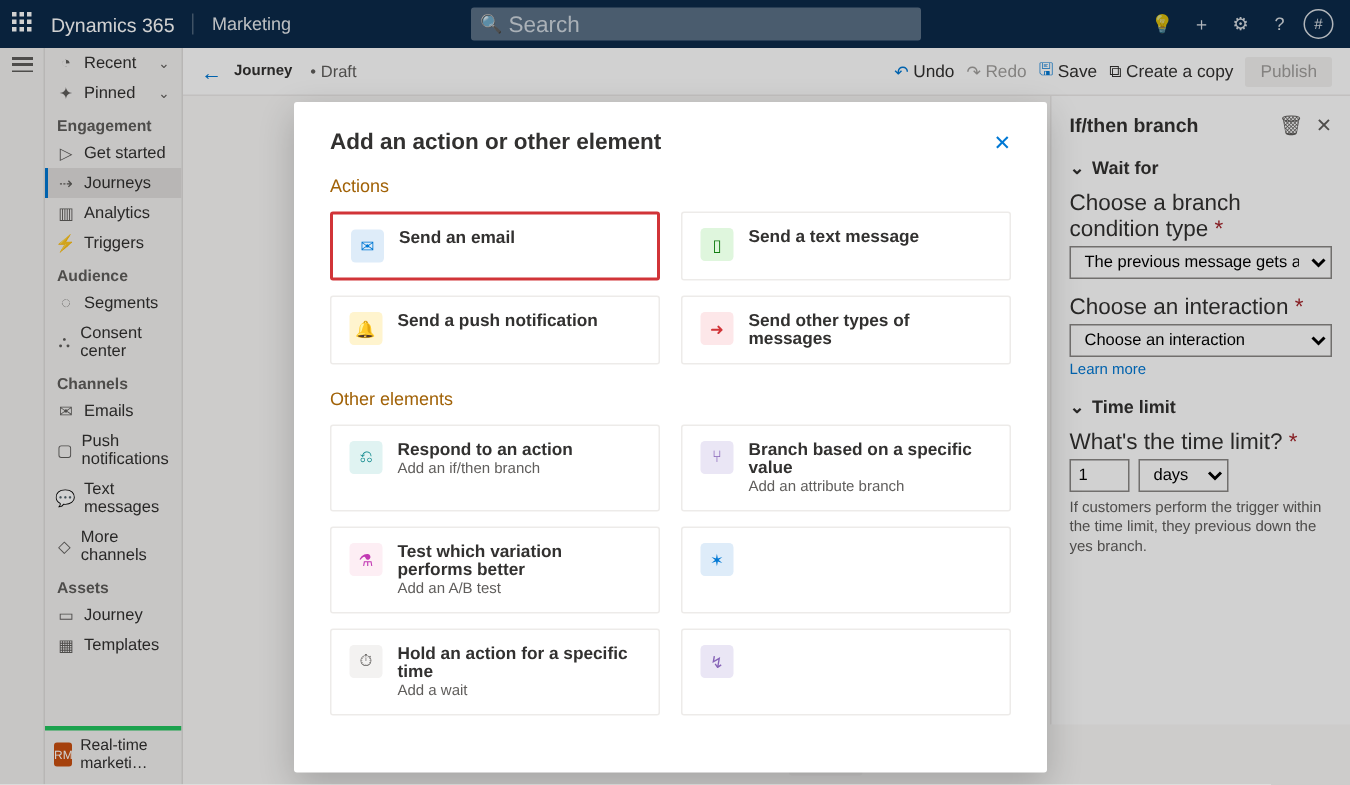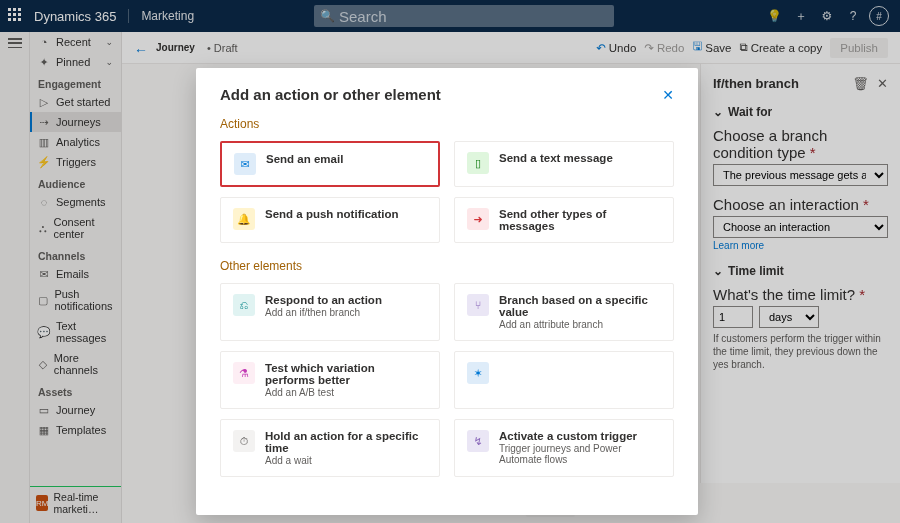--- a/index.html
+++ b/index.html
@@ -23,21 +23,21 @@
 .strip .ham { width: 14px; height: 10px; display: flex; flex-direction: column; justify-content: space-between; }
 .strip .ham span { height: 1.5px; background: #605e5c; }
 
 
 .sidebar { position: absolute; left: 30px; top: 32px; bottom: 0; width: 92px; background: #f3f2f1; border-right: 1px solid #e1dfdd; overflow: hidden; font-size: 11px; }
 .sidebar .item { display: flex; align-items: center; gap: 6px; padding: 4px 8px; color: #323130; cursor: pointer; }
 .sidebar .item.active { background: #e1dfdd; border-left: 2px solid #0078d4; padding-left: 6px; }
 .sidebar .section { padding: 6px 8px 2px; color: #605e5c; font-weight: 600; font-size: 10.5px; }
 .sidebar .ico { width: 12px; height: 12px; display: inline-flex; align-items: center; justify-content: center; color: #605e5c; font-size: 11px; }
 .sidebar .chev { margin-left: auto; color: #605e5c; font-size: 9px; }
-.sidebar .footer { position: absolute; bottom: 4px; left: 0; right: 0; display: flex; align-items: center; gap: 5px; padding: 4px 6px; border-top: 1px solid #22c55e; }
+.sidebar .footer { position: absolute; bottom: 4px; left: 0; right: 0; display: flex; align-items: center; gap: 5px; padding: 4px 6px; border-top: 3px solid #22c55e; }
 .sidebar .footer .sq { width: 16px; height: 16px; background: #ca5010; color: #fff; font-size: 8px; display: flex; align-items: center; justify-content: center; border-radius: 2px; }
 
 
 .main { position: absolute; left: 122px; right: 0; top: 32px; bottom: 0; background: #faf9f8; }
 .cmdbar { height: 32px; display: flex; align-items: center; padding: 0 12px; gap: 8px; border-bottom: 1px solid #edebe9; background: #fff; }
 .cmdbar .back { color: #0078d4; font-size: 14px; }
 .cmdbar .title { font-size: 10px; font-weight: 700; }
 .cmdbar .badge { font-size: 11px; color: #605e5c; margin-left: 4px; }
 .cmdbar .sp { flex: 1; }
 .cmdbar .cmd { font-size: 11.5px; color: #323130; display: flex; align-items: center; gap: 3px; }
@@ -329,19 +329,15 @@
     </div>
     <div class="card">
       <div class="cicon ci-gray">⏱</div>
       <div class="ctext">
           <div class="ctitle">Hold an action for a specific time</div>
           <div class="csub">Add a wait</div>
         </div>
     </div>
     <div class="card">
       <div class="cicon ci-purple">↯</div>
-      <div class="ctext">
-          <div class="ctitle">Activate a custom trigger</div>
-          <div class="csub">Trigger journeys and Power Automate flows</div>
-        </div>
     </div>
   </div>
 </div>
 
 </body></html>

